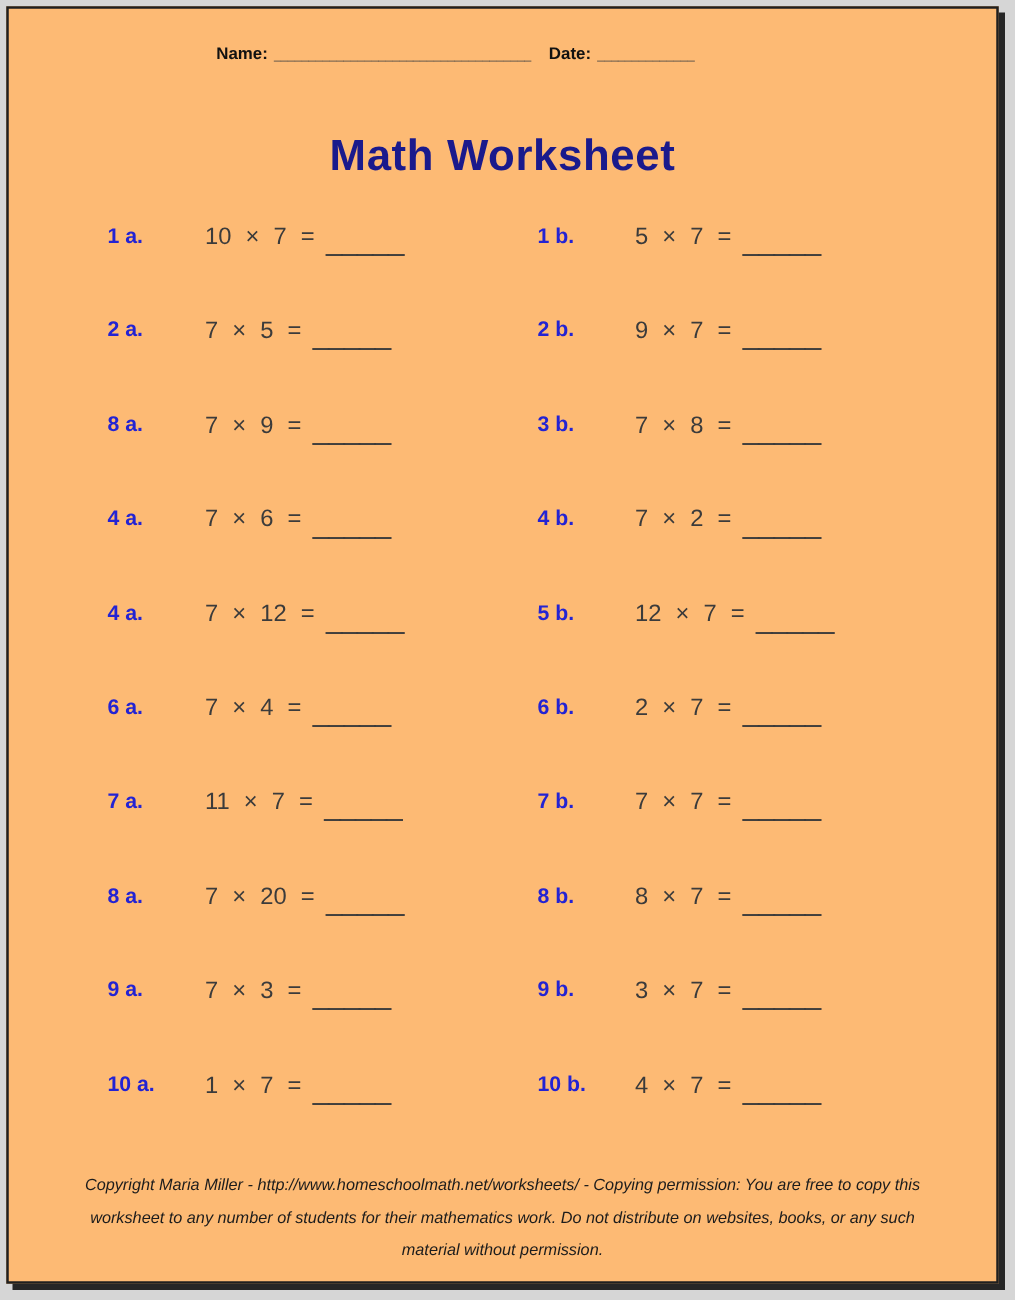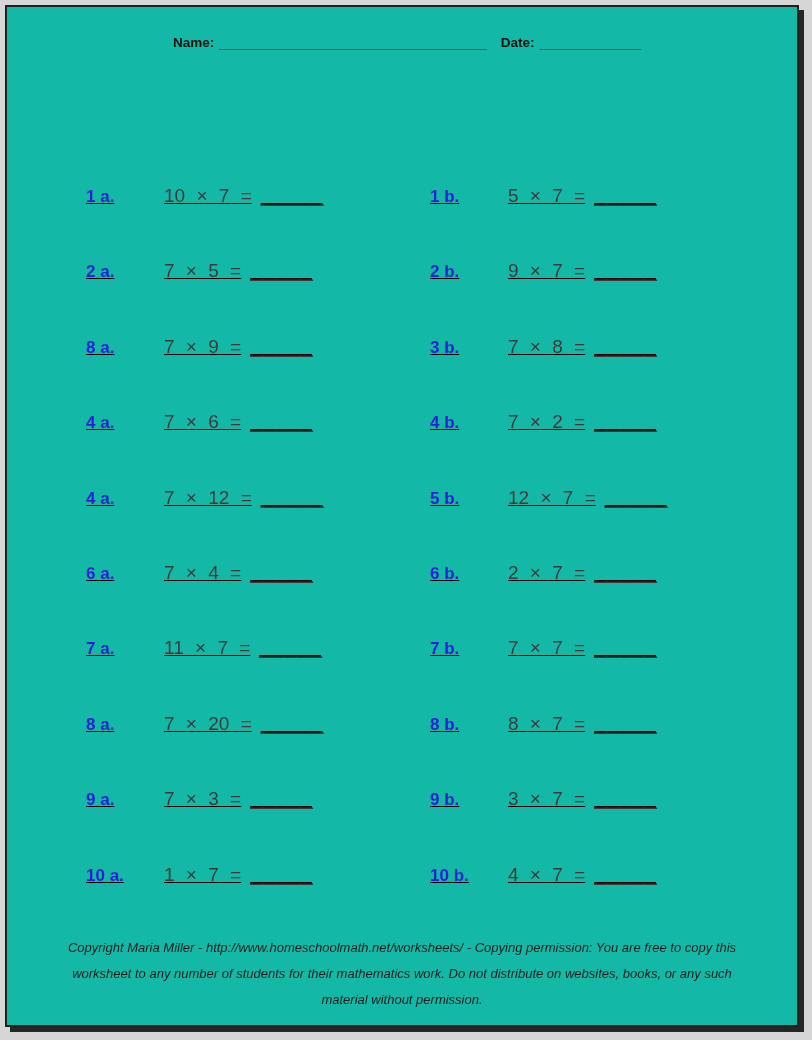--- a/index.html
+++ b/index.html
@@ -10,41 +10,41 @@
     background: #d6d6d6;
     font-family: "Liberation Sans", sans-serif;
     overflow: hidden;
   }
   .page {
     position: absolute;
     left: 5px;
     top: 5px;
     width: 790px;
     height: 1018px;
-    background: #14b8a6;
+    background: #fdba74;
     border: 2px solid #1f1f1f;
     box-shadow: 5px 5px 0 #262626;
   }
   
   .head-row {
     position: absolute;
     top: 28px;
     left: 166px;
     right: 30px;
     display: flex;
     align-items: baseline;
     white-space: nowrap;
   }
   .head-label {
     font-weight: bold;
     font-size: 13.5px;
     color: #111;
   }
   .head-line {
-    font-size: 13px;
+    font-size: 10px;
     color: #444;
     letter-spacing: 0px;
     margin-left: 5px;
   }
   .date-group { margin-left: 14px; }
   
   .title {
     position: absolute;
     top: 98px;
     left: 0;
@@ -64,22 +64,21 @@
   }
   .prow {
     display: flex;
     align-items: baseline;
     height: 75.4px;
     padding-left: 79px;
     box-sizing: border-box;
   }
   .cell {
     display: flex;
-    align-items: flex-end;
-    text-decoration: underline;
+    align-items: flex-start;
   }
   .cell-a { width: 344px; }
   .cell-b { flex: 1; }
   .plabel {
     width: 78px;
     flex: 0 0 78px;
     font-weight: bold;
     font-size: 17px;
     color: #2323d3;
   }
@@ -114,20 +113,21 @@
 
 <div class="page">
 
   <div class="head-row">
     <span class="head-label">Name:</span>
     <span class="head-line">_____________________________________</span>
     <span class="date-group head-label">Date:</span>
     <span class="head-line">______________</span>
   </div>
 
+  <div class="title">Math Worksheet</div>
 
   <div class="problems">
 
     <div class="prow">
       <div class="cell cell-a">
         <span class="plabel">1 a.</span>
         <span class="pexpr">10 × 7 =</span>
         <span class="pblank">_____</span>
       </div>
       <div class="cell cell-b">

